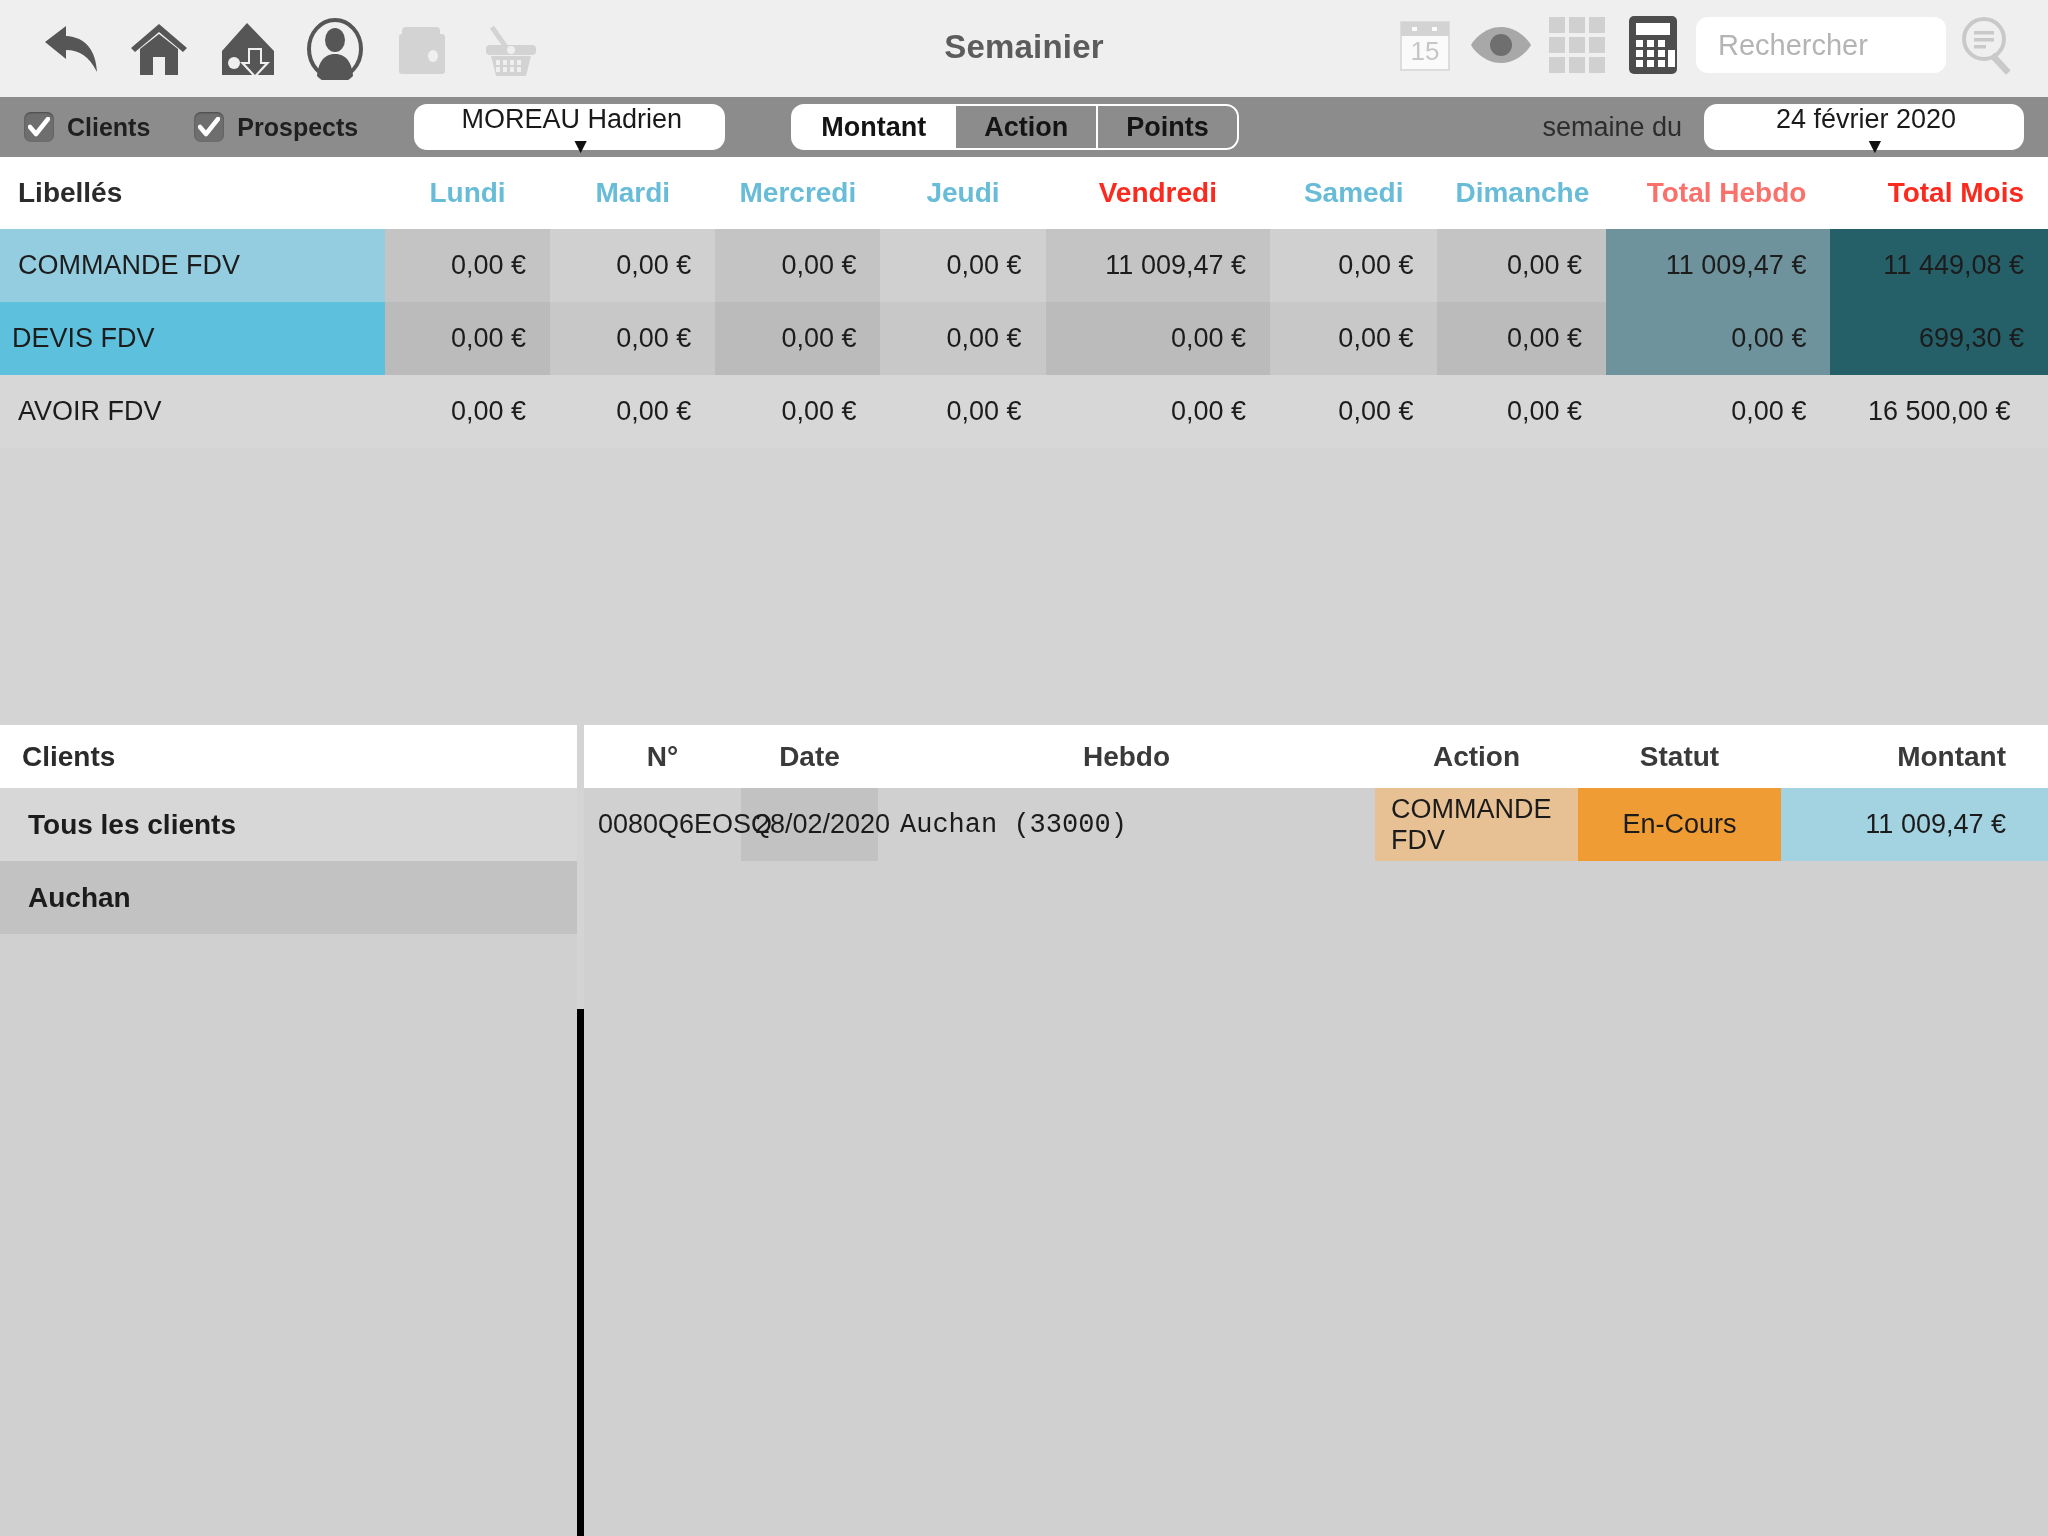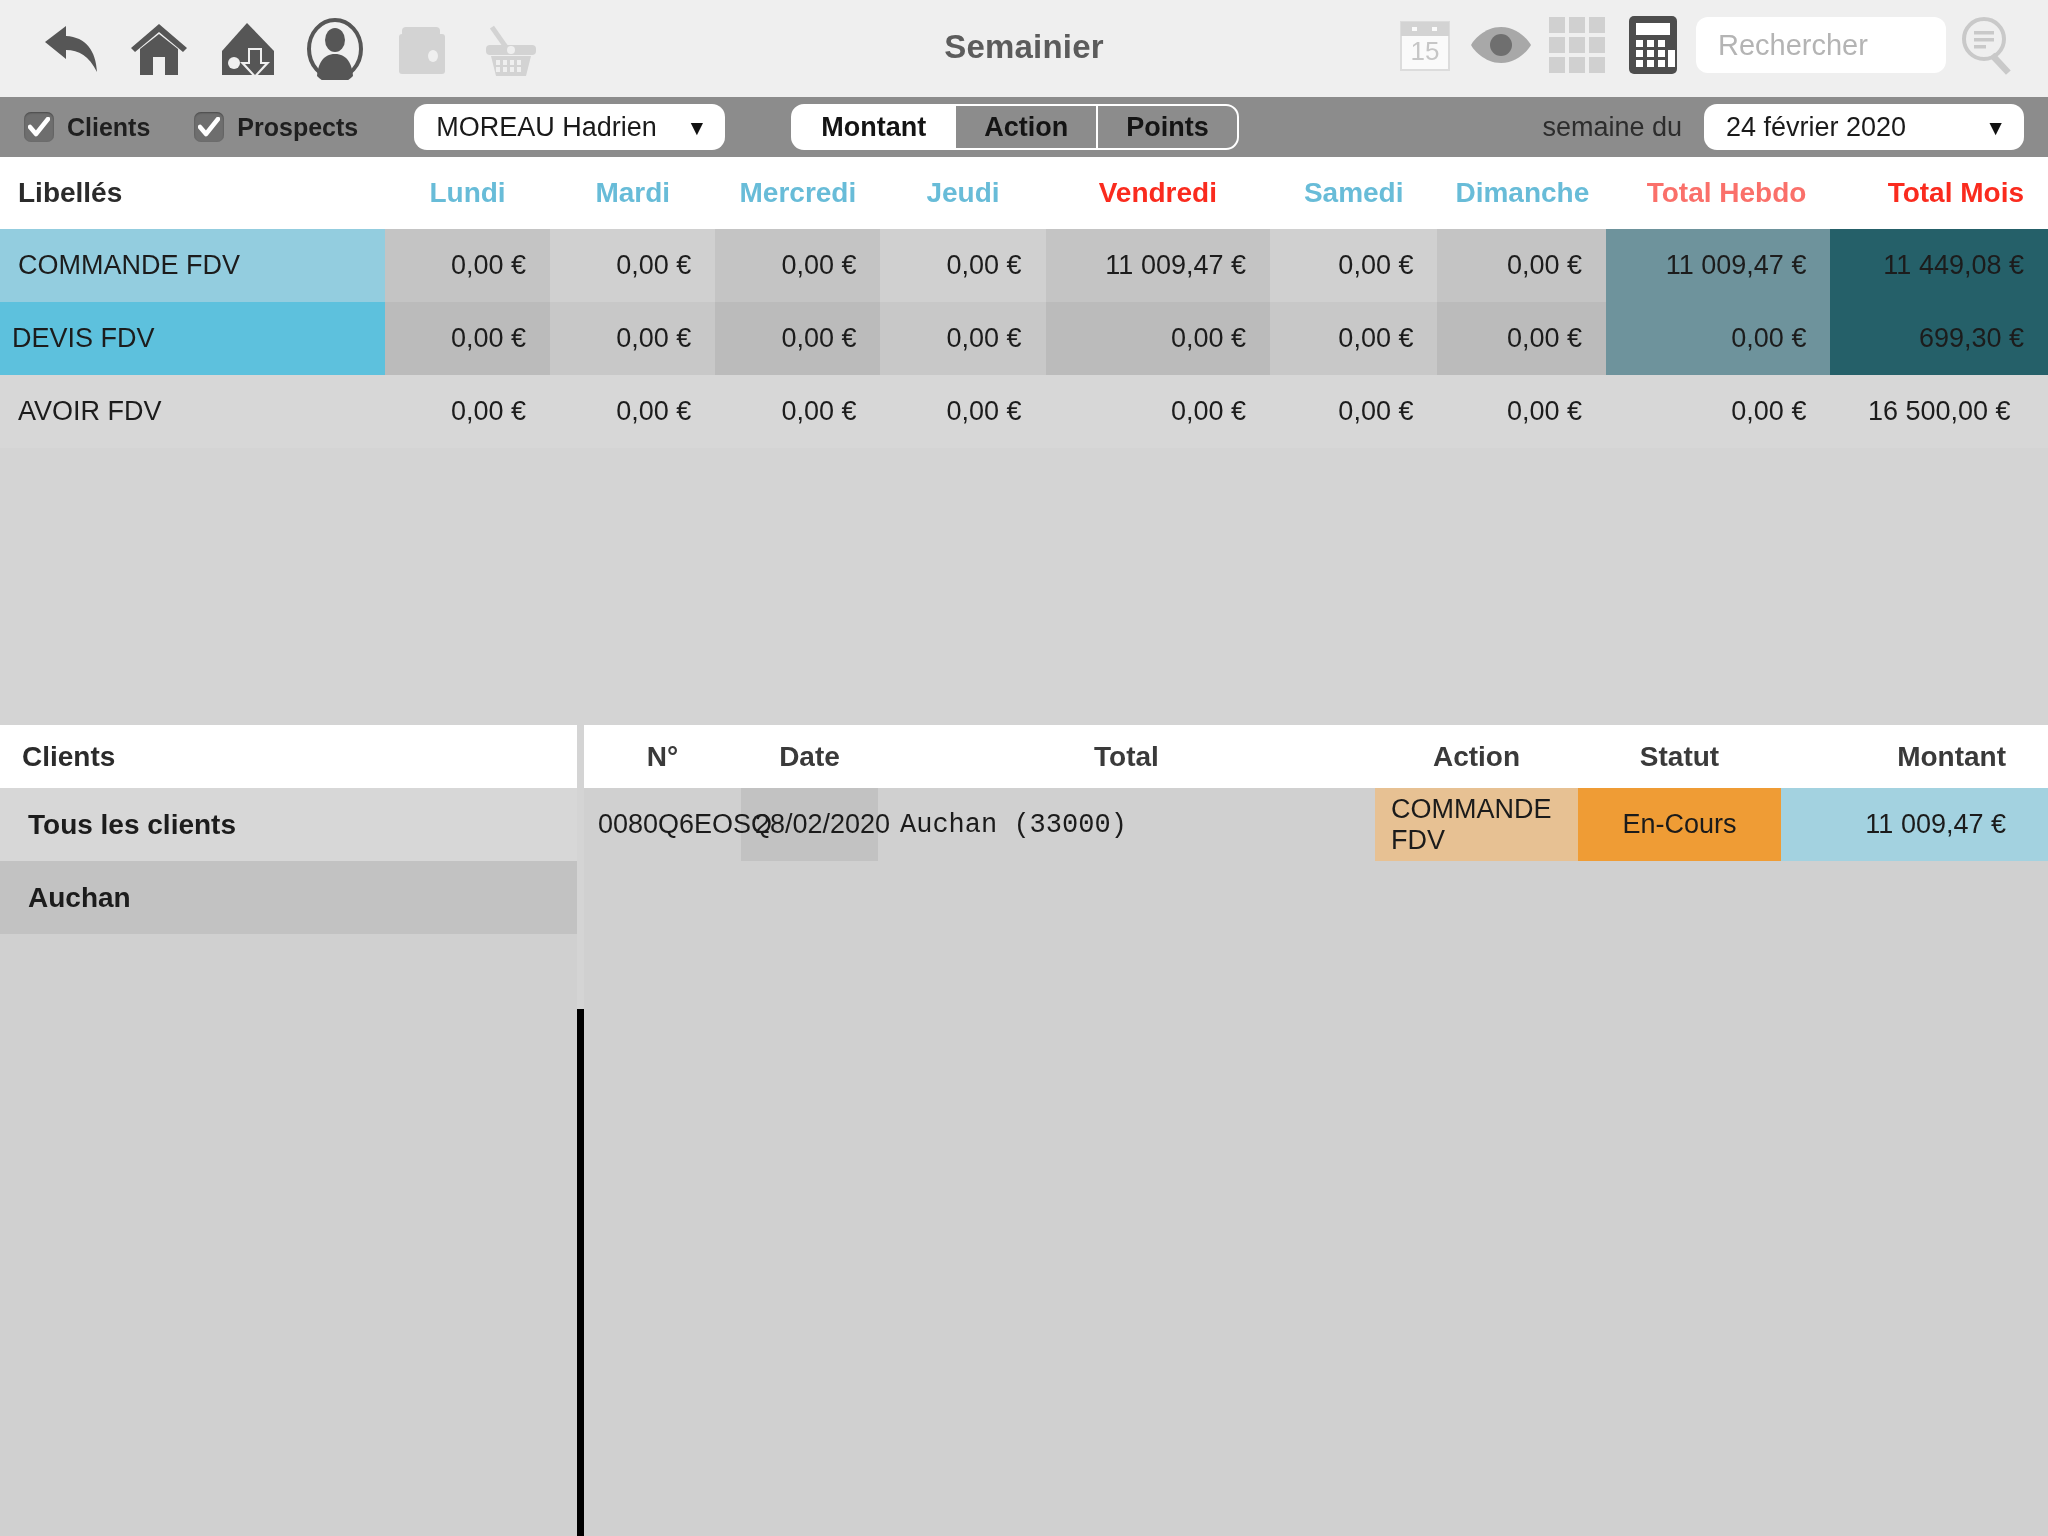--- a/index.html
+++ b/index.html
@@ -49,21 +49,21 @@
     width:30px;height:30px;border-radius:7px;background:#6e6e6e;
     display:flex;align-items:center;justify-content:center;
     box-shadow:inset 0 1px 2px rgba(0,0,0,.35);
   }
   .chk svg{display:block;}
   .chk-label{font-size:25px;font-weight:bold;color:#1f1f1f;margin-left:13px;}
 
   .dd{
     background:#fff;border-radius:13px;height:46px;
     display:flex;align-items:center;justify-content:space-between;
-    padding:0 18px 0 22px;box-sizing:border-box;
+    padding:0 18px 0 22px;box-sizing:border-box;flex-direction:column;
   }
   .dd-text{font-size:27px;color:#1a1a1a;}
   .dd-arrow{font-size:21px;color:#111;margin-left:18px;line-height:1;}
   #person-dd{width:311px;margin-left:12px;}
   #week-dd{width:320px;}
 
   .segbar{
     margin-left:66px;height:46px;background:#fff;border-radius:13px;
     display:flex;overflow:hidden;border:2px solid #fff;box-sizing:border-box;
   }
@@ -427,21 +427,21 @@
             <col style="width:137px">
             <col style="width:497px">
           <col style="width:203px">
             <col style="width:203px">
             <col style="width:267px">
         </colgroup>
         <thead>
           <tr>
             <th class="c">N°</th>
             <th class="c">Date</th>
-            <th class="l">Total</th>
+            <th class="l">Hebdo</th>
             <th class="c">Action</th>
             <th class="c">Statut</th>
             <th class="r">Montant</th>
           </tr>
         </thead>
         <tbody>
           <tr>
             <td class="num">0080Q6EOSQ</td>
             <td class="date">28/02/2020</td>
             <td class="client">Auchan (33000)</td>

